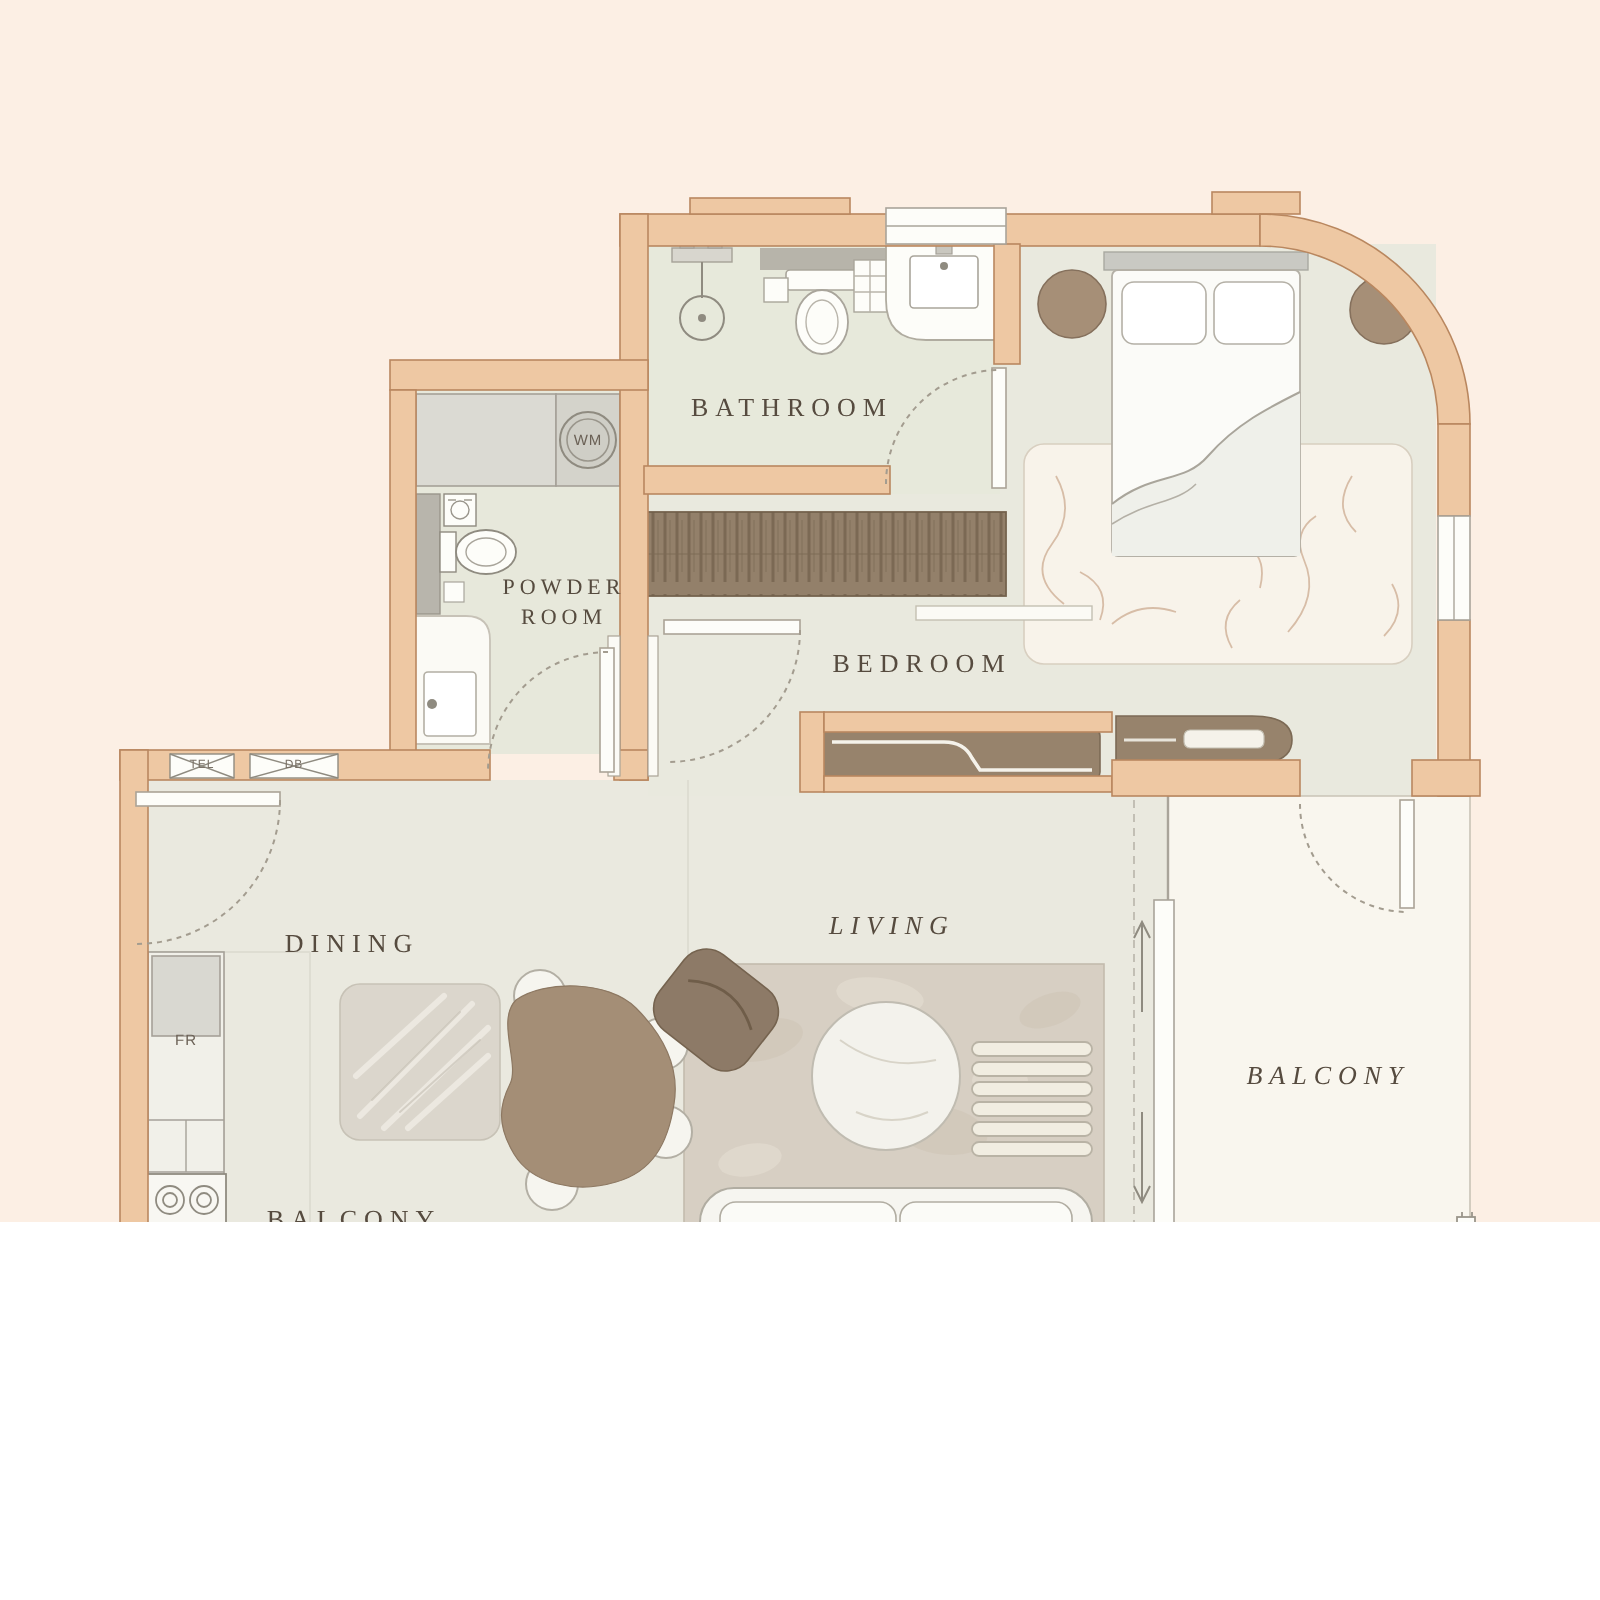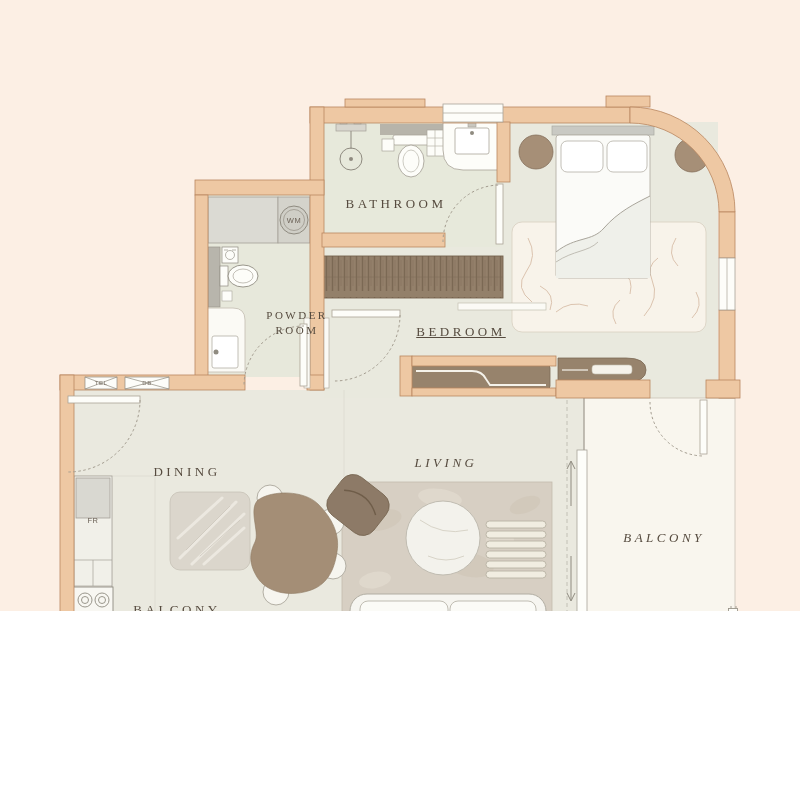--- a/index.html
+++ b/index.html
@@ -349,23 +349,23 @@
     </g>
     <g>
       <rect x="125" y="679" width="44" height="12"></rect>
       <line x1="125" y1="679" x2="169" y2="691"></line>
           <line x1="169" y1="679" x2="125" y2="691"></line>
     </g>
   </g>
 </svg>
 
 <div class="lbl" style="left:396px;top:204px;">BATHROOM</div>
-<div class="lbl small" style="left:297px;top:302px;margin-top:21px;">POWDER ROOM</div>
-<div class="lbl" style="left:461px;top:332px;text-decoration:underline;">BEDROOM</div>
-<div class="lbl" style="left:187px;top:472px;">DINING</div>
+<div class="lbl small" style="left:282px;top:302px;">POWDER ROOM</div>
+<div class="lbl" style="left:461px;top:332px;">BEDROOM</div>
+<div class="lbl" style="left:176px;top:472px;">DINING</div>
 <div class="lbl" style="left:446px;top:463px;font-style:italic;">LIVING</div>
 <div class="lbl" style="left:177px;top:610px;">BALCONY</div>
 <div class="lbl" style="left:664px;top:538px;font-style:italic;">BALCONY</div>
 
 <div class="tag" style="left:294px;top:220px;text-align:center;">WM</div>
 <div class="tag" style="left:93px;top:520px;">FR</div>
 <div class="tag tiny" style="left:101px;top:383px;">TEL</div>
 <div class="tag tiny" style="left:147px;top:383px;">DB</div>
 <div class="tag tiny" style="left:101px;top:685px;">TEL</div>
 <div class="tag tiny" style="left:147px;top:685px;">DB</div>

